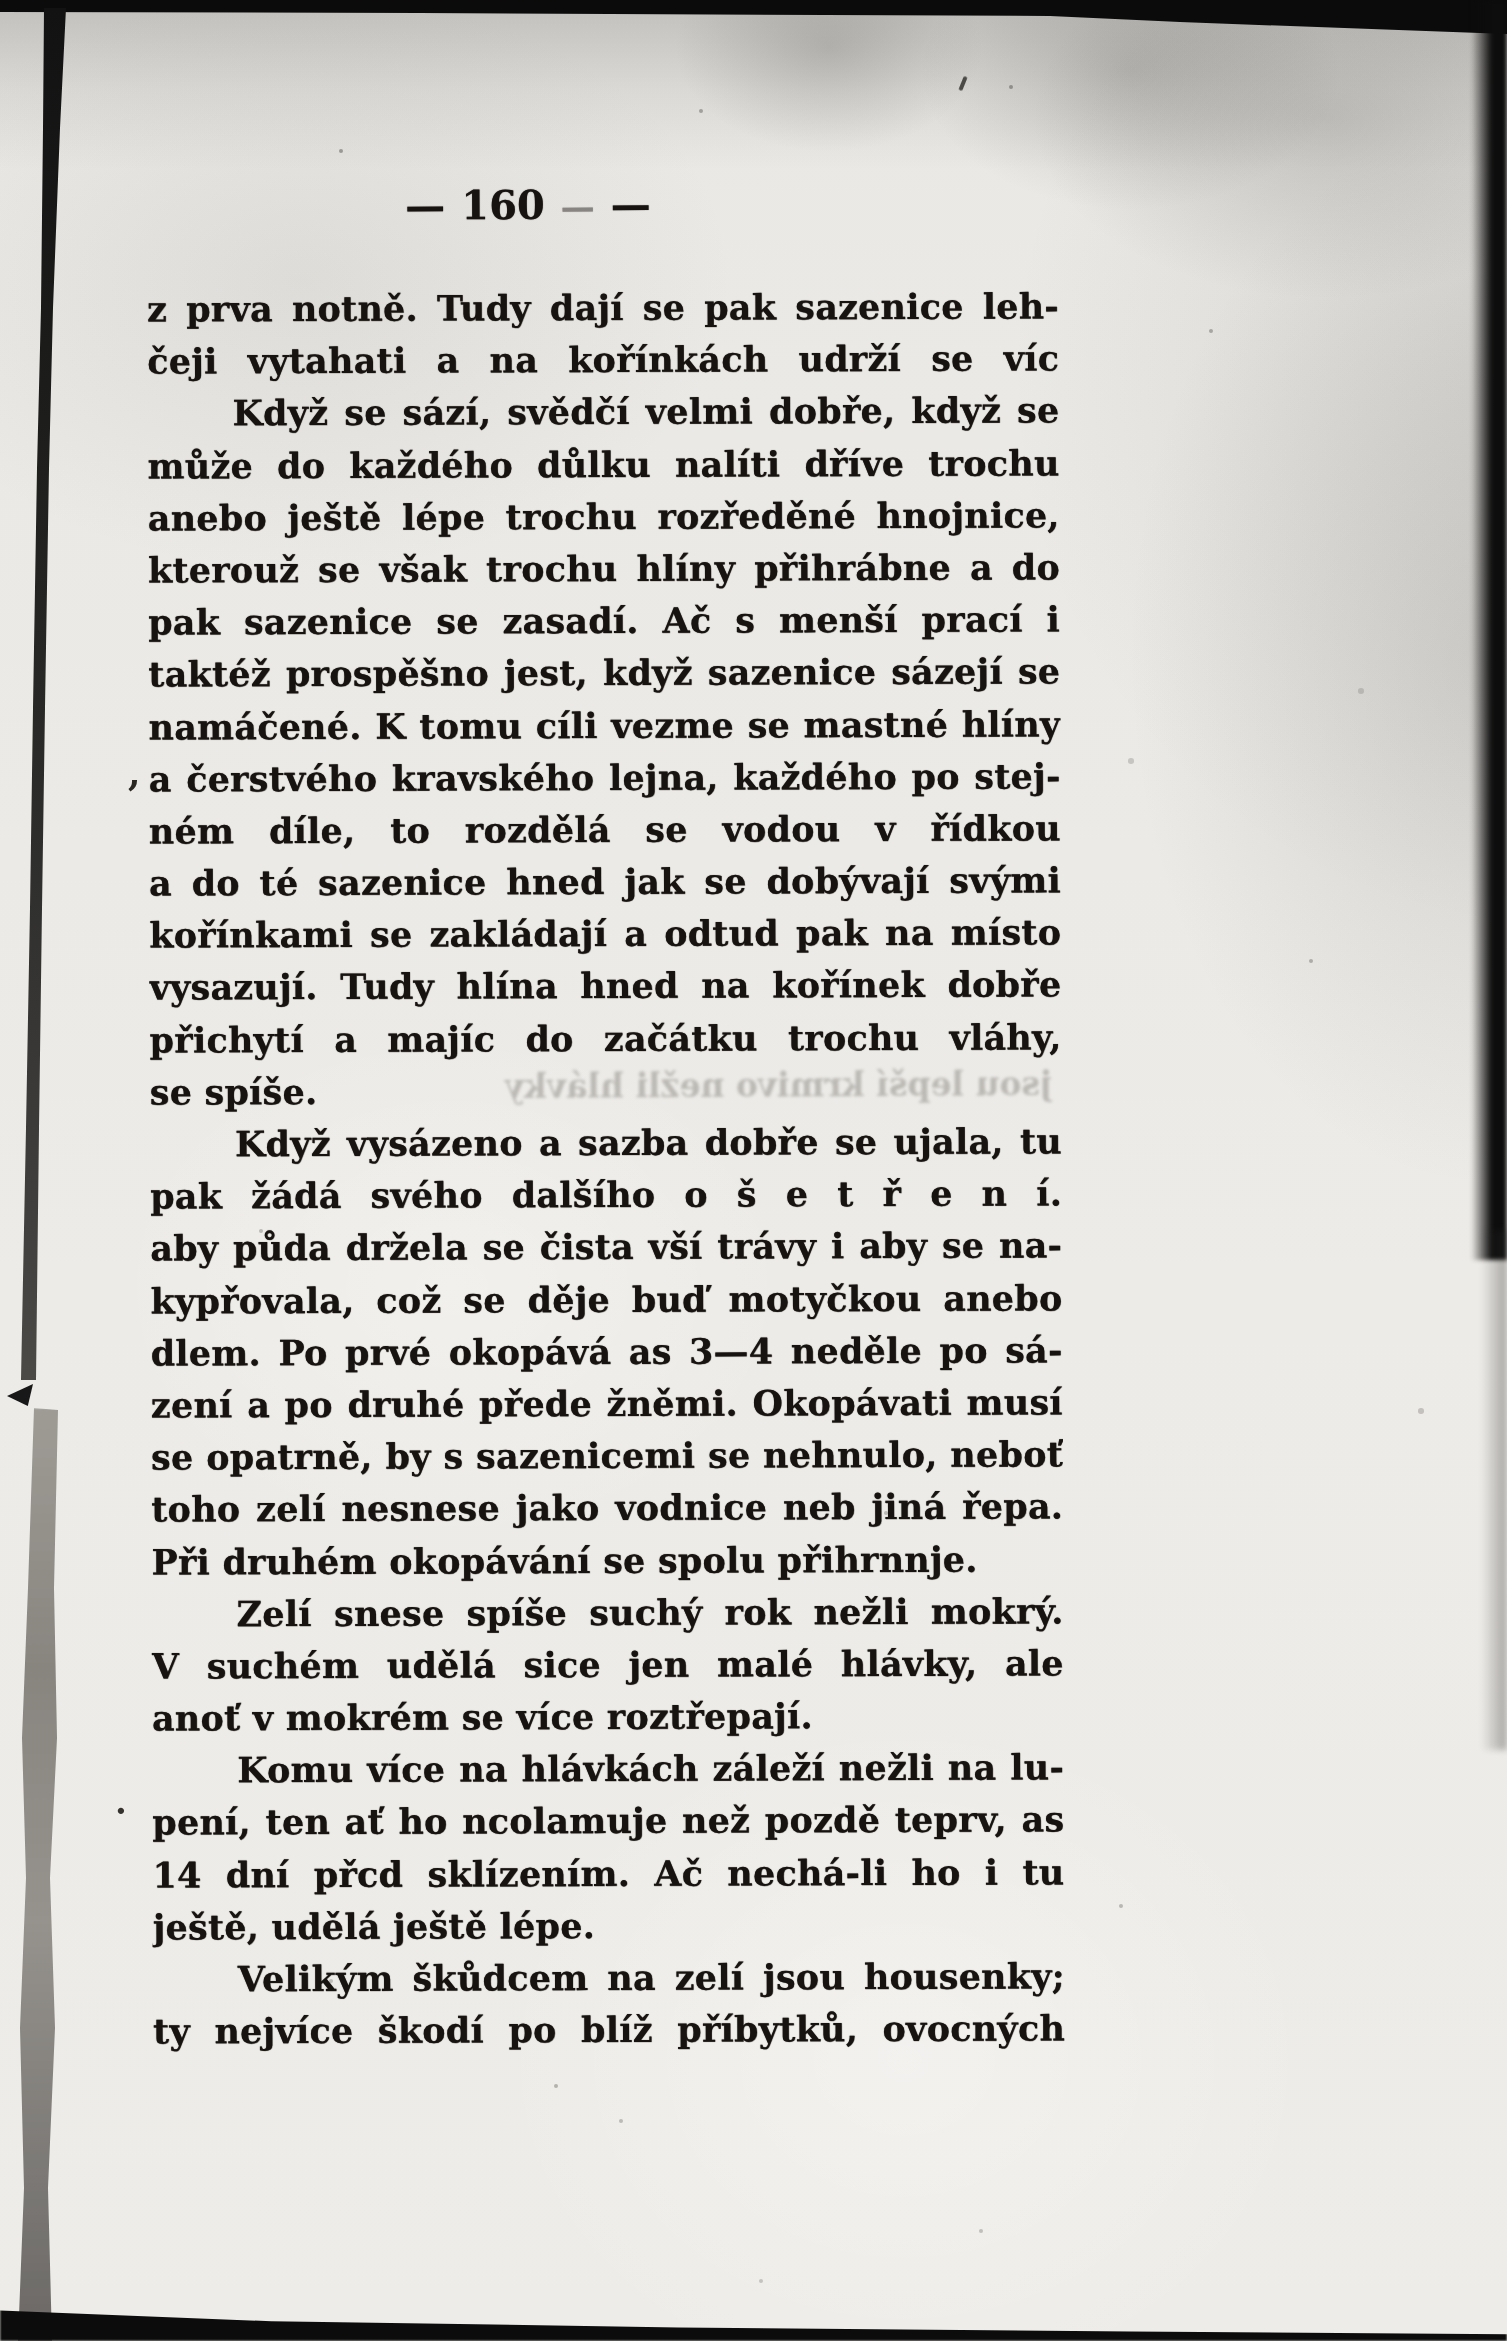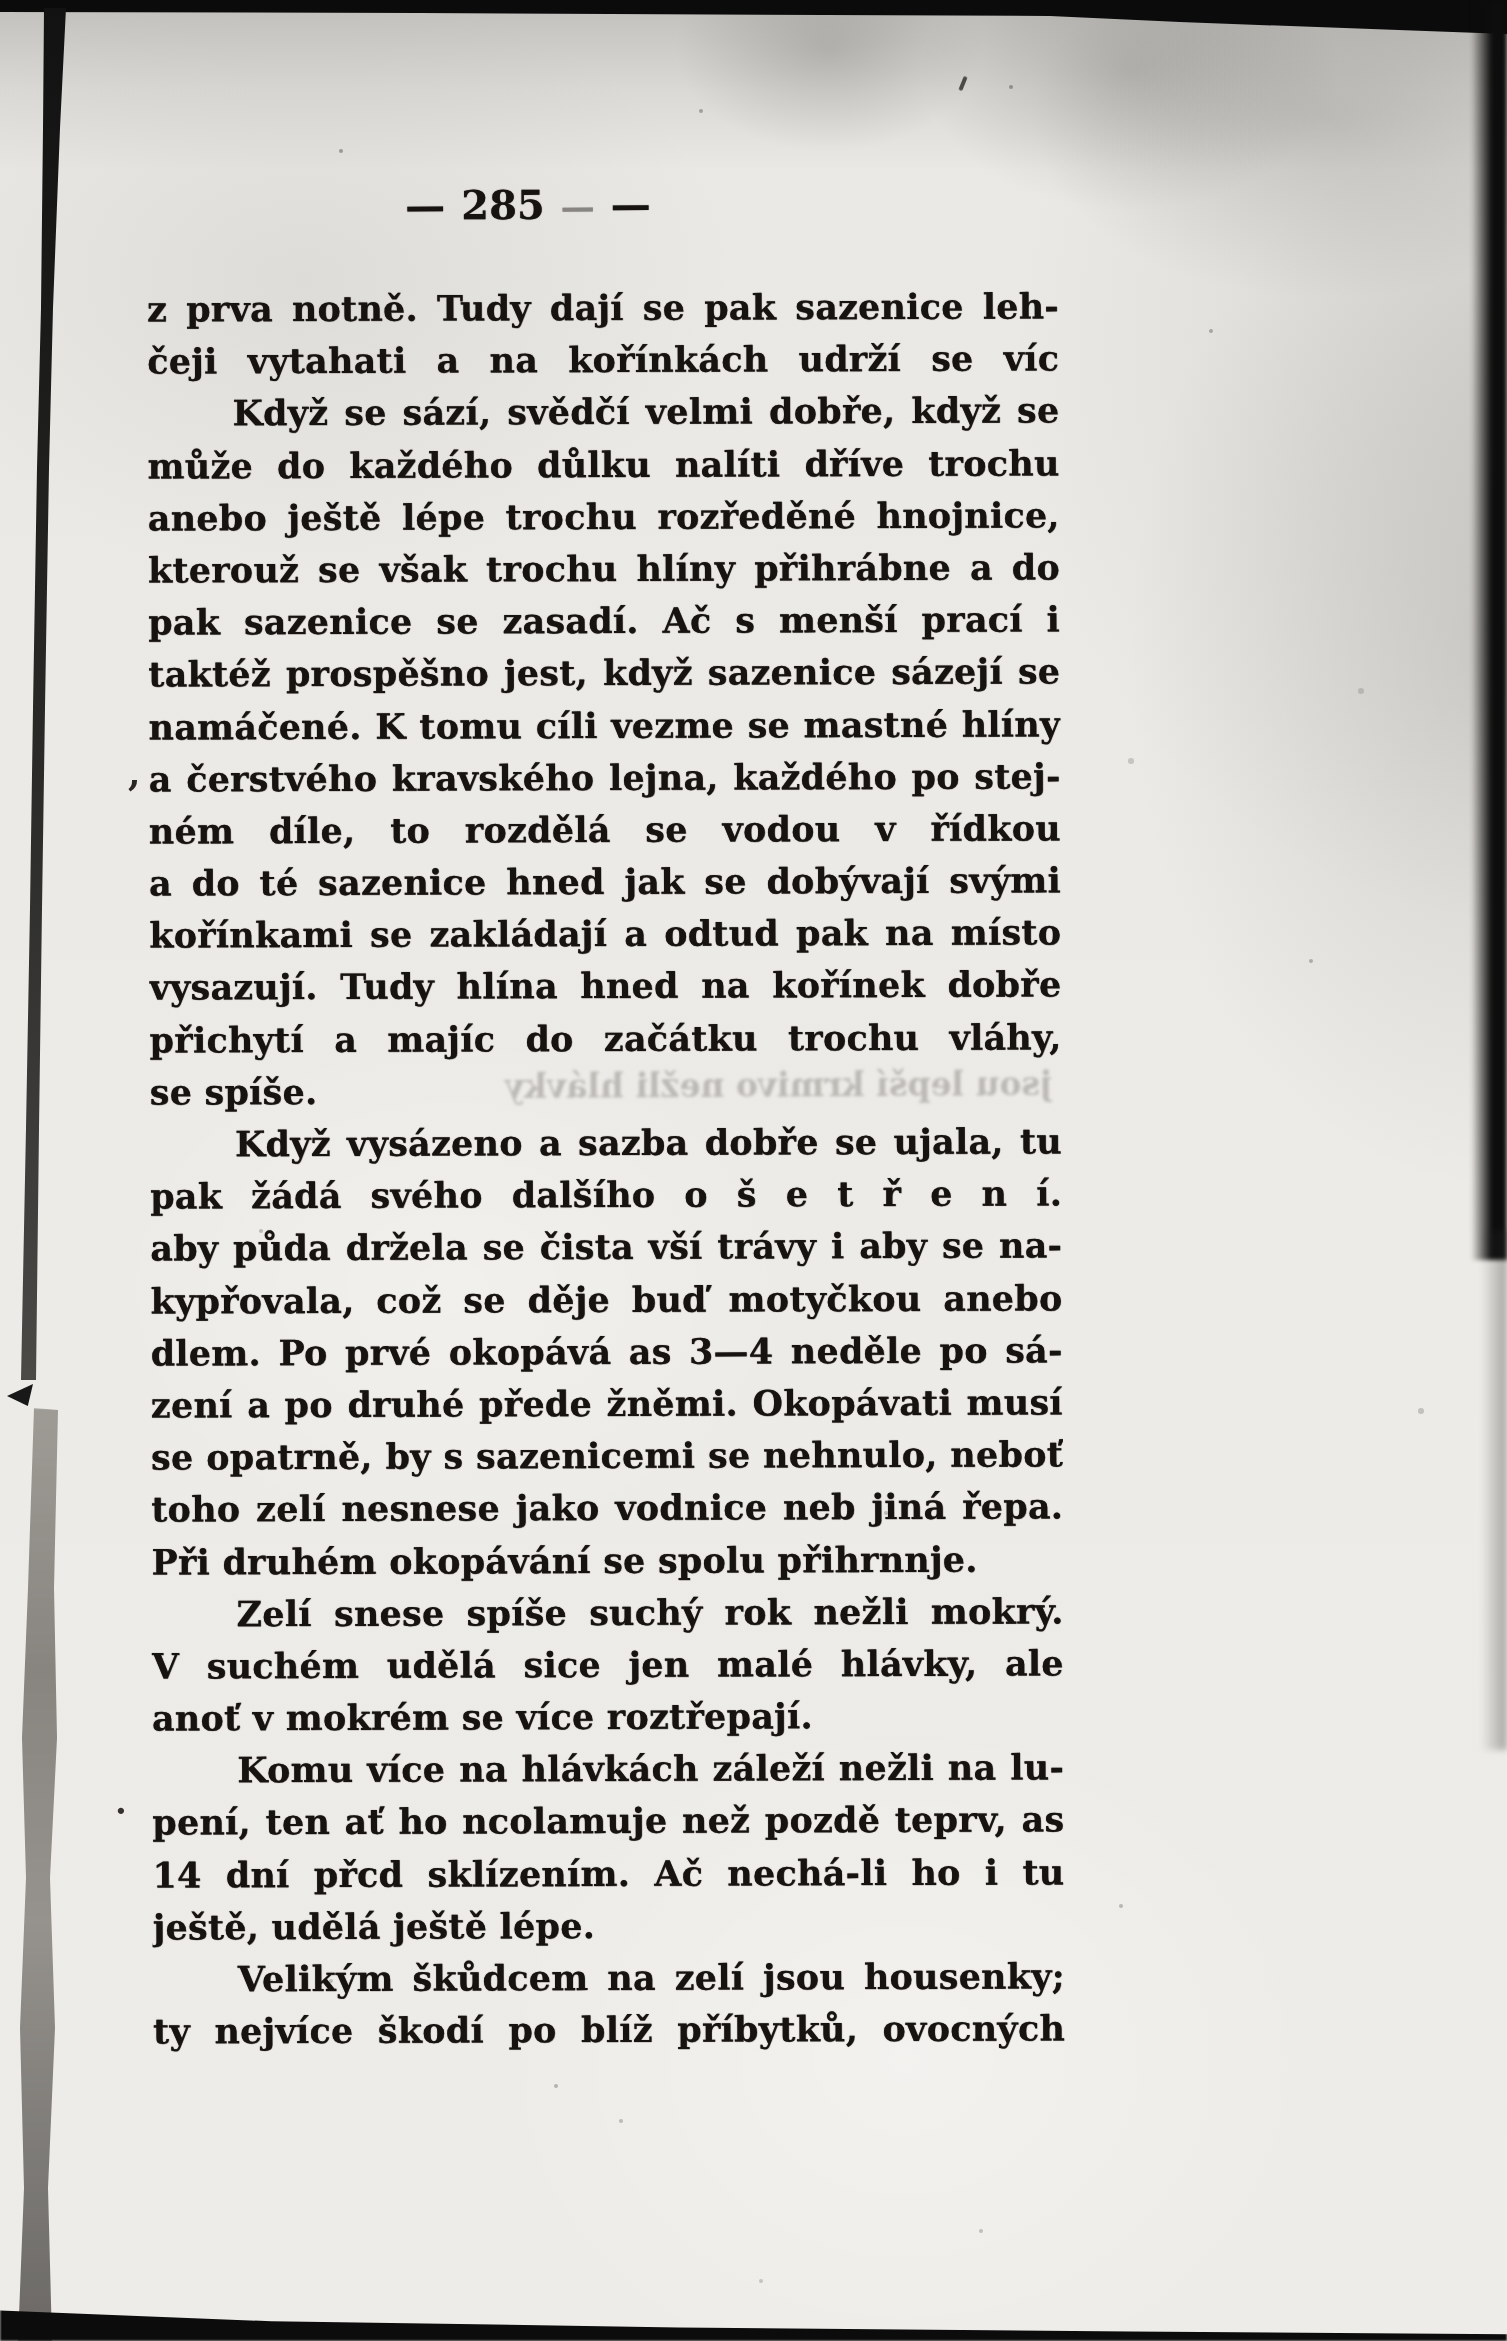--- a/index.html
+++ b/index.html
@@ -110,21 +110,21 @@
   <div class="arrow-mark"></div>
   <div class="left-streak-lower"></div>
   <div class="bottom-band"></div>
   <div class="right-edge"></div>
   <div class="right-edge-low"></div>
   <div class="slash-mark"></div>
   <div class="specks"></div>
 
   <div class="header">
     <span>—</span>
-    <span>285</span>
+    <span>160</span>
     <span class="faint">—</span>
     <span>—</span>
   </div>
 
   <div class="text-block">
     <div class="line">z prva notně.  Tudy dají se pak sazenice leh-</div>
     <div class="line">čeji vytahati a na kořínkách udrží se víc země.</div>
     <div class="line ind">Když se sází, svědčí velmi dobře, když se</div>
     <div class="line">může do každého důlku nalíti dříve trochu vody</div>
     <div class="line">anebo ještě lépe trochu rozředěné hnojnice, na</div>

